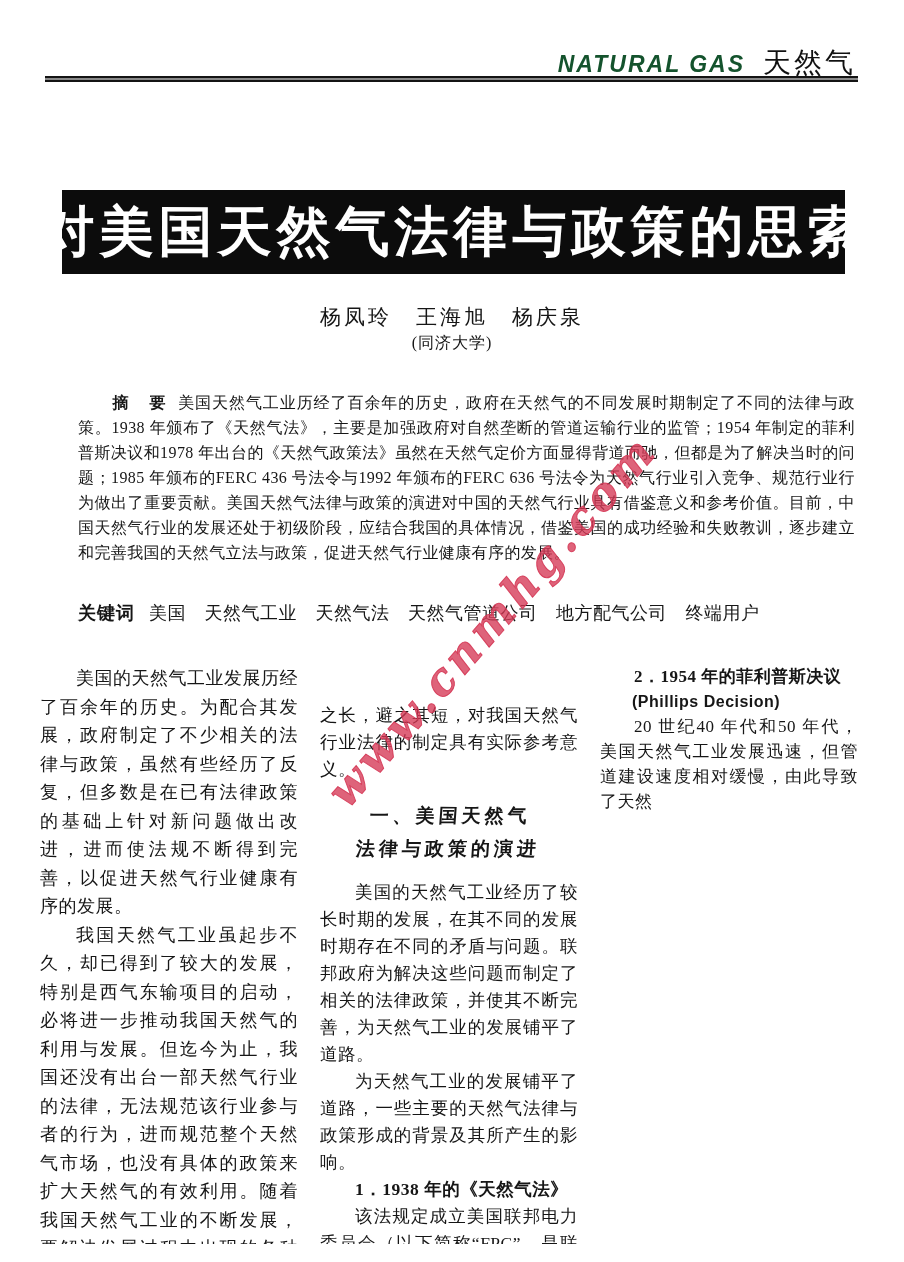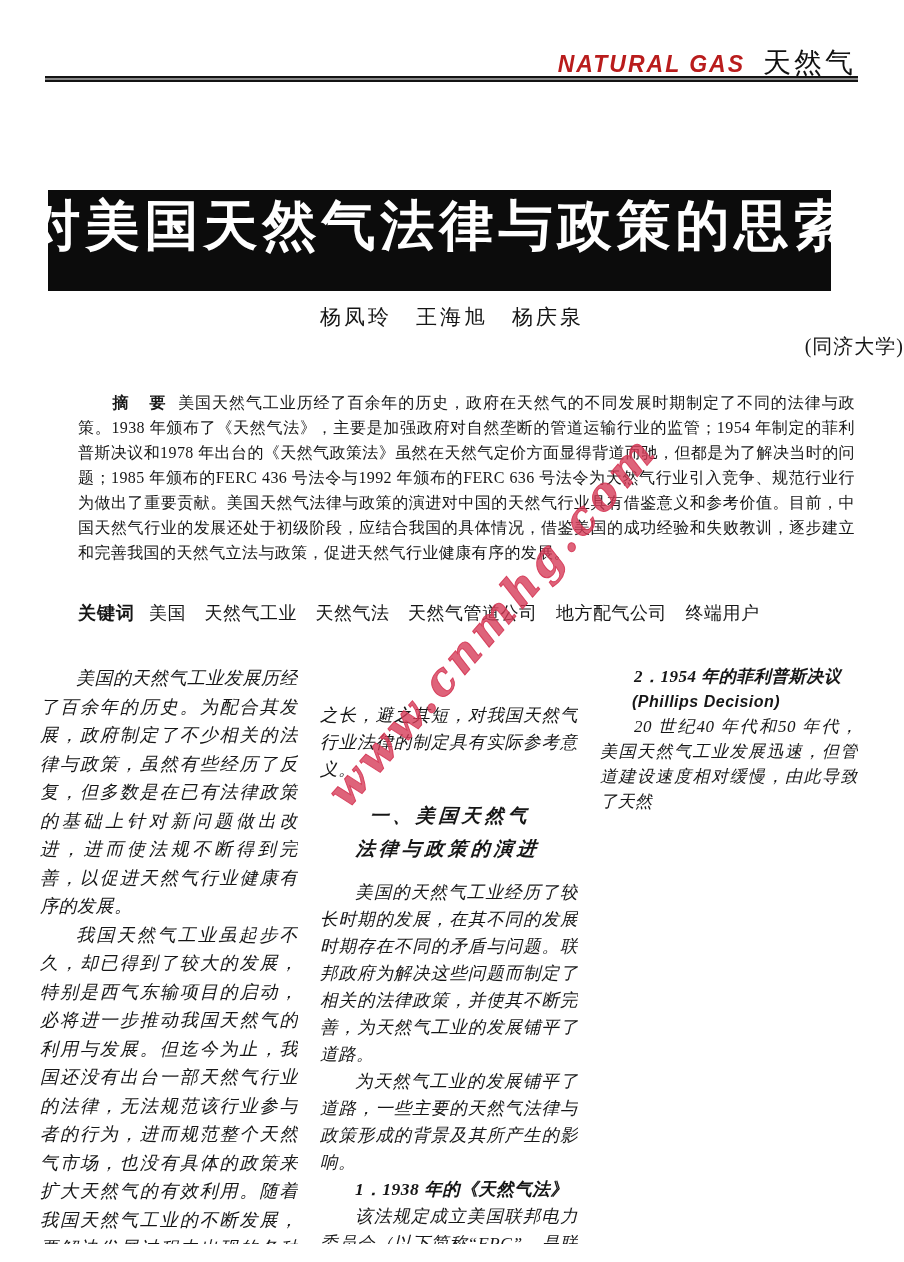--- a/index.html
+++ b/index.html
@@ -21,21 +21,21 @@
     top: 44px;
     right: 48px;
     white-space: nowrap;
   }
   .journal-en {
     font-family: "Liberation Sans", sans-serif;
     font-style: italic;
     font-weight: bold;
     font-size: 23px;
     letter-spacing: 2px;
-    color: #b91c1c;
+    color: #14532d;
   }
   .journal-zh {
     font-family: "Liberation Sans", sans-serif;
     font-weight: normal;
     font-size: 28px;
     letter-spacing: 3px;
     color: #111;
     margin-left: 14px;
   }
   .header-rule {
@@ -44,25 +44,26 @@
     left: 45px;
     width: 813px;
     height: 6px;
     background: linear-gradient(#141414 0 2px, #8a8a8a 2px 4px, #141414 4px 6px);
   }
 
   
   .title-banner {
     position: absolute;
     top: 190px;
-    left: 48px;
+    left: 62px;
     width: 783px;
-    height: 101px;
+    height: 84px;
     background: #0c0c0c;
     display: flex;
+    align-items: center;
     justify-content: center;
   }
   .article-title {
     color: #ffffff;
     font-weight: bold;
     font-size: 54px;
     letter-spacing: 5px;
     font-family: "Liberation Serif", serif;
     white-space: nowrap;
   }
@@ -75,22 +76,22 @@
     width: 100%;
     text-align: center;
     font-size: 21px;
     letter-spacing: 3px;
   }
   .affiliation-line {
     position: absolute;
     top: 333px;
     left: 0;
     width: 100%;
-    text-align: right;
-    font-size: 20px;
+    text-align: center;
+    font-size: 16px;
     letter-spacing: 1px;
   }
 
   
   .abstract-block {
     position: absolute;
     top: 390px;
     left: 78px;
     width: 777px;
     font-size: 16px;
@@ -119,21 +120,20 @@
     width: 818px;
     height: 580px;
     display: flex;
     gap: 22px;
   }
   .col {
     width: 258px;
     overflow: hidden;
     text-align: justify;
     letter-spacing: 0.5px;
-    font-style: italic;
   }
   .col-1 { font-size: 18px;   line-height: 28.5px; }
   .col-2 { font-size: 17.5px; line-height: 27px; margin-top: 38px; }
   .col-3 { font-size: 17px;   line-height: 25px; }
   .col p { text-indent: 2em; }
   .col p.no-indent { text-indent: 0; }
   .section-heading {
     text-align: center;
     font-weight: bold;
     font-size: 19px;

